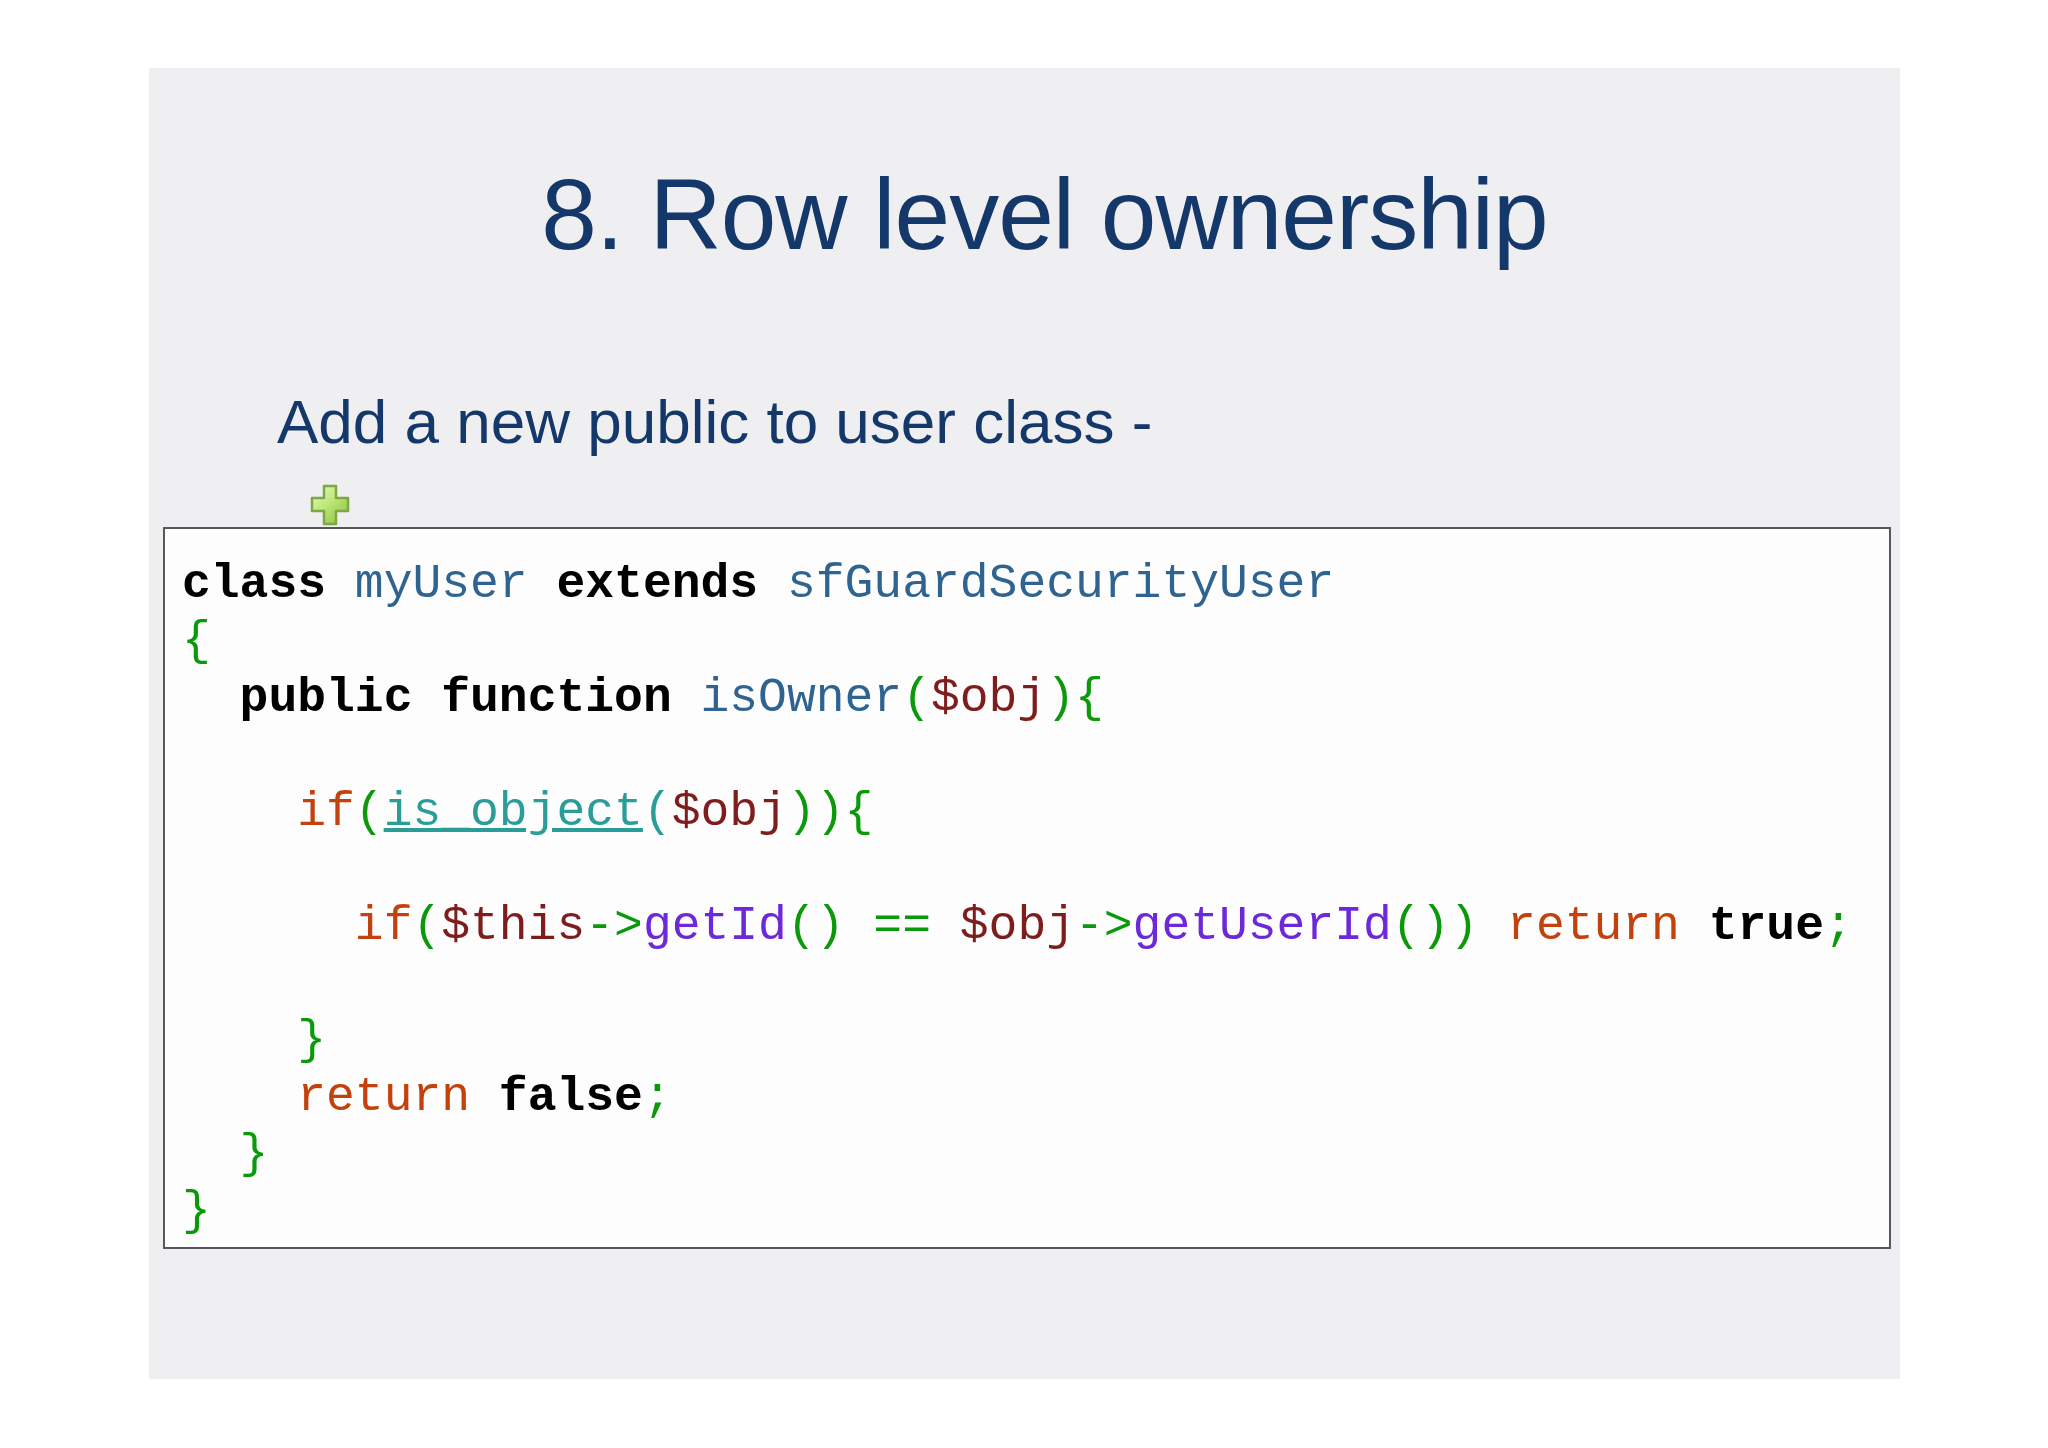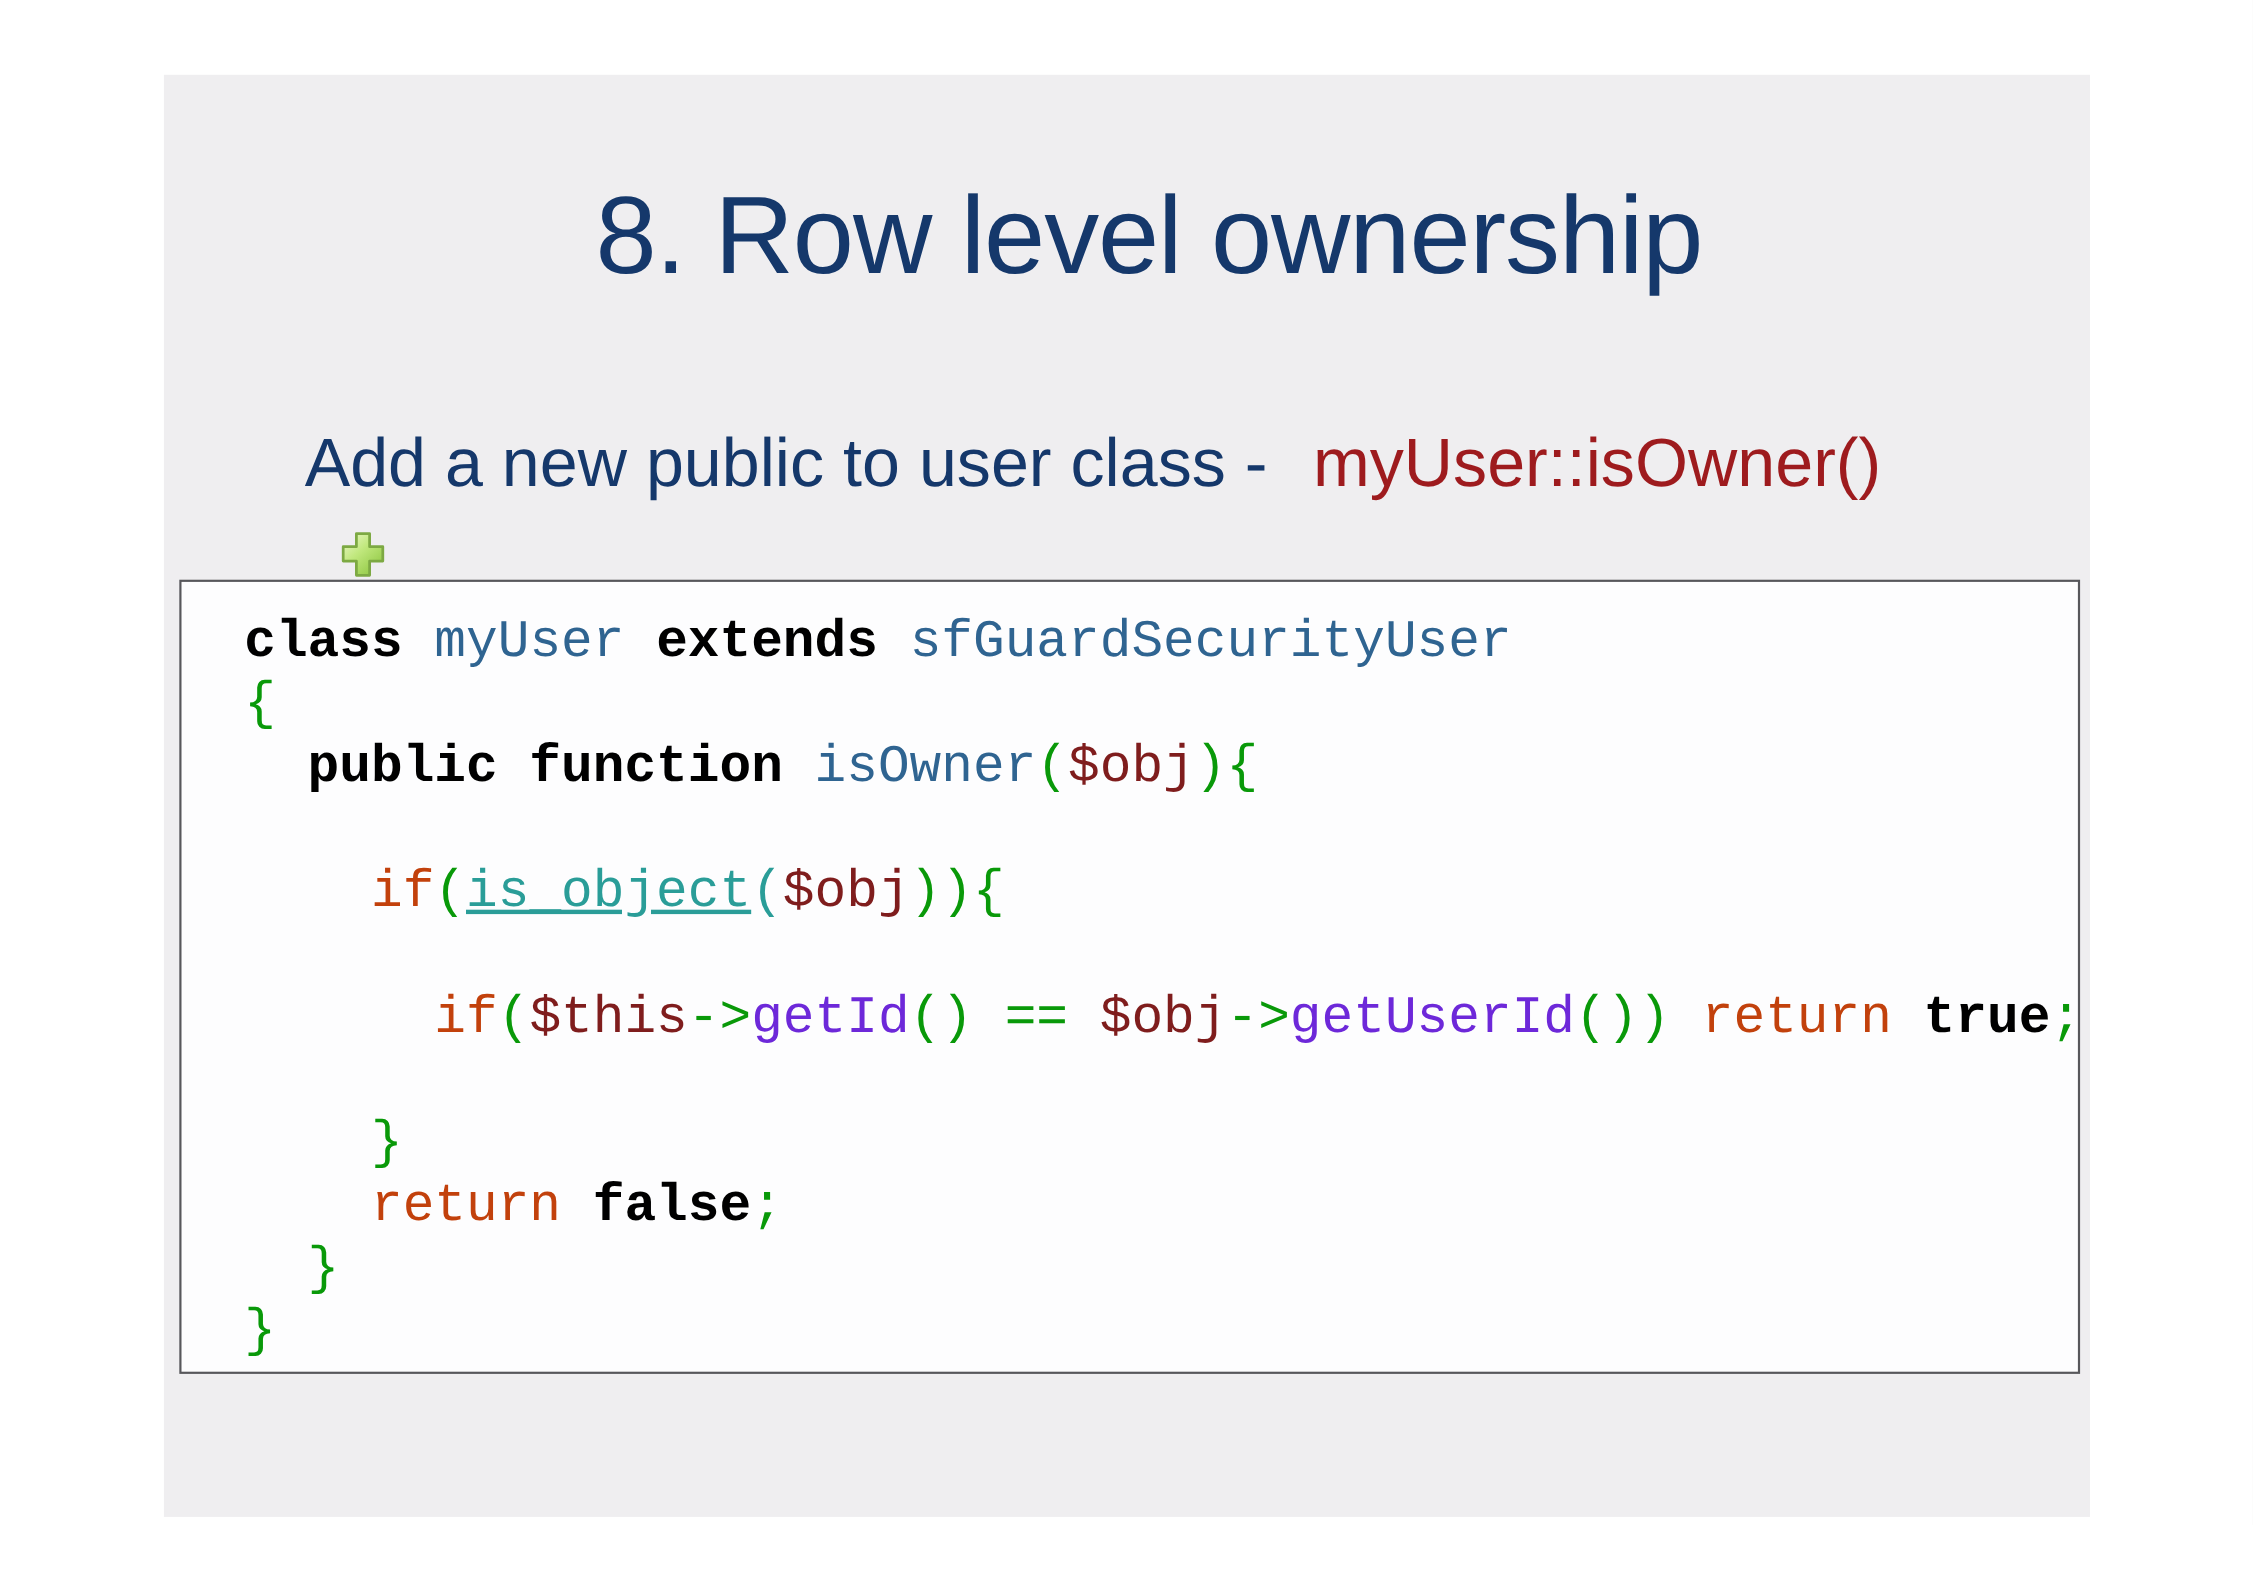--- a/index.html
+++ b/index.html
@@ -41,21 +41,20 @@
     margin-right: 28px;
     flex: 0 0 auto;
   }
   .bullet-highlight { margin-left: 24px; }
   .code-box {
     position: absolute;
     left: 14px; top: 459px;
     width: 1728px; height: 722px;
     box-sizing: border-box;
     border: 2px solid #57575b;
-    padding-left: 40px;
   }
   .code-block {
     margin: 0;
     padding: 27px 0 0 17px;
     font-family: "Liberation Mono", monospace;
     font-size: 48px;
     line-height: 57px;
     white-space: pre;
     color: #000000;
   }
@@ -75,20 +74,19 @@
           <linearGradient id="plusGrad" x1="0%" y1="0%" x2="85%" y2="100%">
             <stop offset="0%" stop-color="#eef9cd"></stop>
             <stop offset="45%" stop-color="#c1e87e"></stop>
             <stop offset="100%" stop-color="#8dc640"></stop>
           </linearGradient>
         </defs>
         <path d="M 16 4 H 28 V 16 H 40 V 29 H 28 V 42 H 16 V 29 H 4 V 16 H 16 Z" fill="url(#plusGrad)" stroke="#7da943" stroke-width="2.5" stroke-linejoin="round"></path>
       </svg>
     </span>
     <span style="color: rgb(21, 56, 107);">Add a new public to user class - </span>
-    <span class="bullet-highlight" style="color: rgb(158, 27, 30);">myUser::isOwner()</span>
   </div>
 
   <div class="code-box" style="background: rgb(253, 253, 254); border-color: rgb(87, 87, 91);">
     <pre class="code-block"><div class="code-line"><span class="tok-kw">class</span><span class="tok-pl"> </span><span class="tok-id">myUser</span><span class="tok-pl"> </span><span class="tok-kw">extends</span><span class="tok-pl"> </span><span class="tok-id">sfGuardSecurityUser</span></div><div class="code-line"><span class="tok-br">{</span></div><div class="code-line"><span class="tok-pl">  </span><span class="tok-kw">public function</span><span class="tok-pl"> </span><span class="tok-id">isOwner</span><span class="tok-br">(</span><span class="tok-var">$obj</span><span class="tok-br">){</span></div><div class="code-line">&nbsp;</div><div class="code-line"><span class="tok-pl">    </span><span class="tok-ctrl">if</span><span class="tok-br">(</span><span class="tok-fn">is_object</span><span class="tok-fnp">(</span><span class="tok-var">$obj</span><span class="tok-br">))</span><span class="tok-br">{</span></div><div class="code-line">&nbsp;</div><div class="code-line"><span class="tok-pl">      </span><span class="tok-ctrl">if</span><span class="tok-br">(</span><span class="tok-var">$this</span><span class="tok-br">-&gt;</span><span class="tok-me">getId</span><span class="tok-br">()</span><span class="tok-pl"> </span><span class="tok-br">==</span><span class="tok-pl"> </span><span class="tok-var">$obj</span><span class="tok-br">-&gt;</span><span class="tok-me">getUserId</span><span class="tok-br">())</span><span class="tok-pl"> </span><span class="tok-ctrl">return</span><span class="tok-pl"> </span><span class="tok-kw">true</span><span class="tok-br">;</span></div><div class="code-line">&nbsp;</div><div class="code-line"><span class="tok-pl">    </span><span class="tok-br">}</span></div><div class="code-line"><span class="tok-pl">    </span><span class="tok-ctrl">return</span><span class="tok-pl"> </span><span class="tok-kw">false</span><span class="tok-br">;</span></div><div class="code-line"><span class="tok-pl">  </span><span class="tok-br">}</span></div><div class="code-line"><span class="tok-br">}</span></div></pre>
   </div>
 
 </div>
 
 </body></html>

